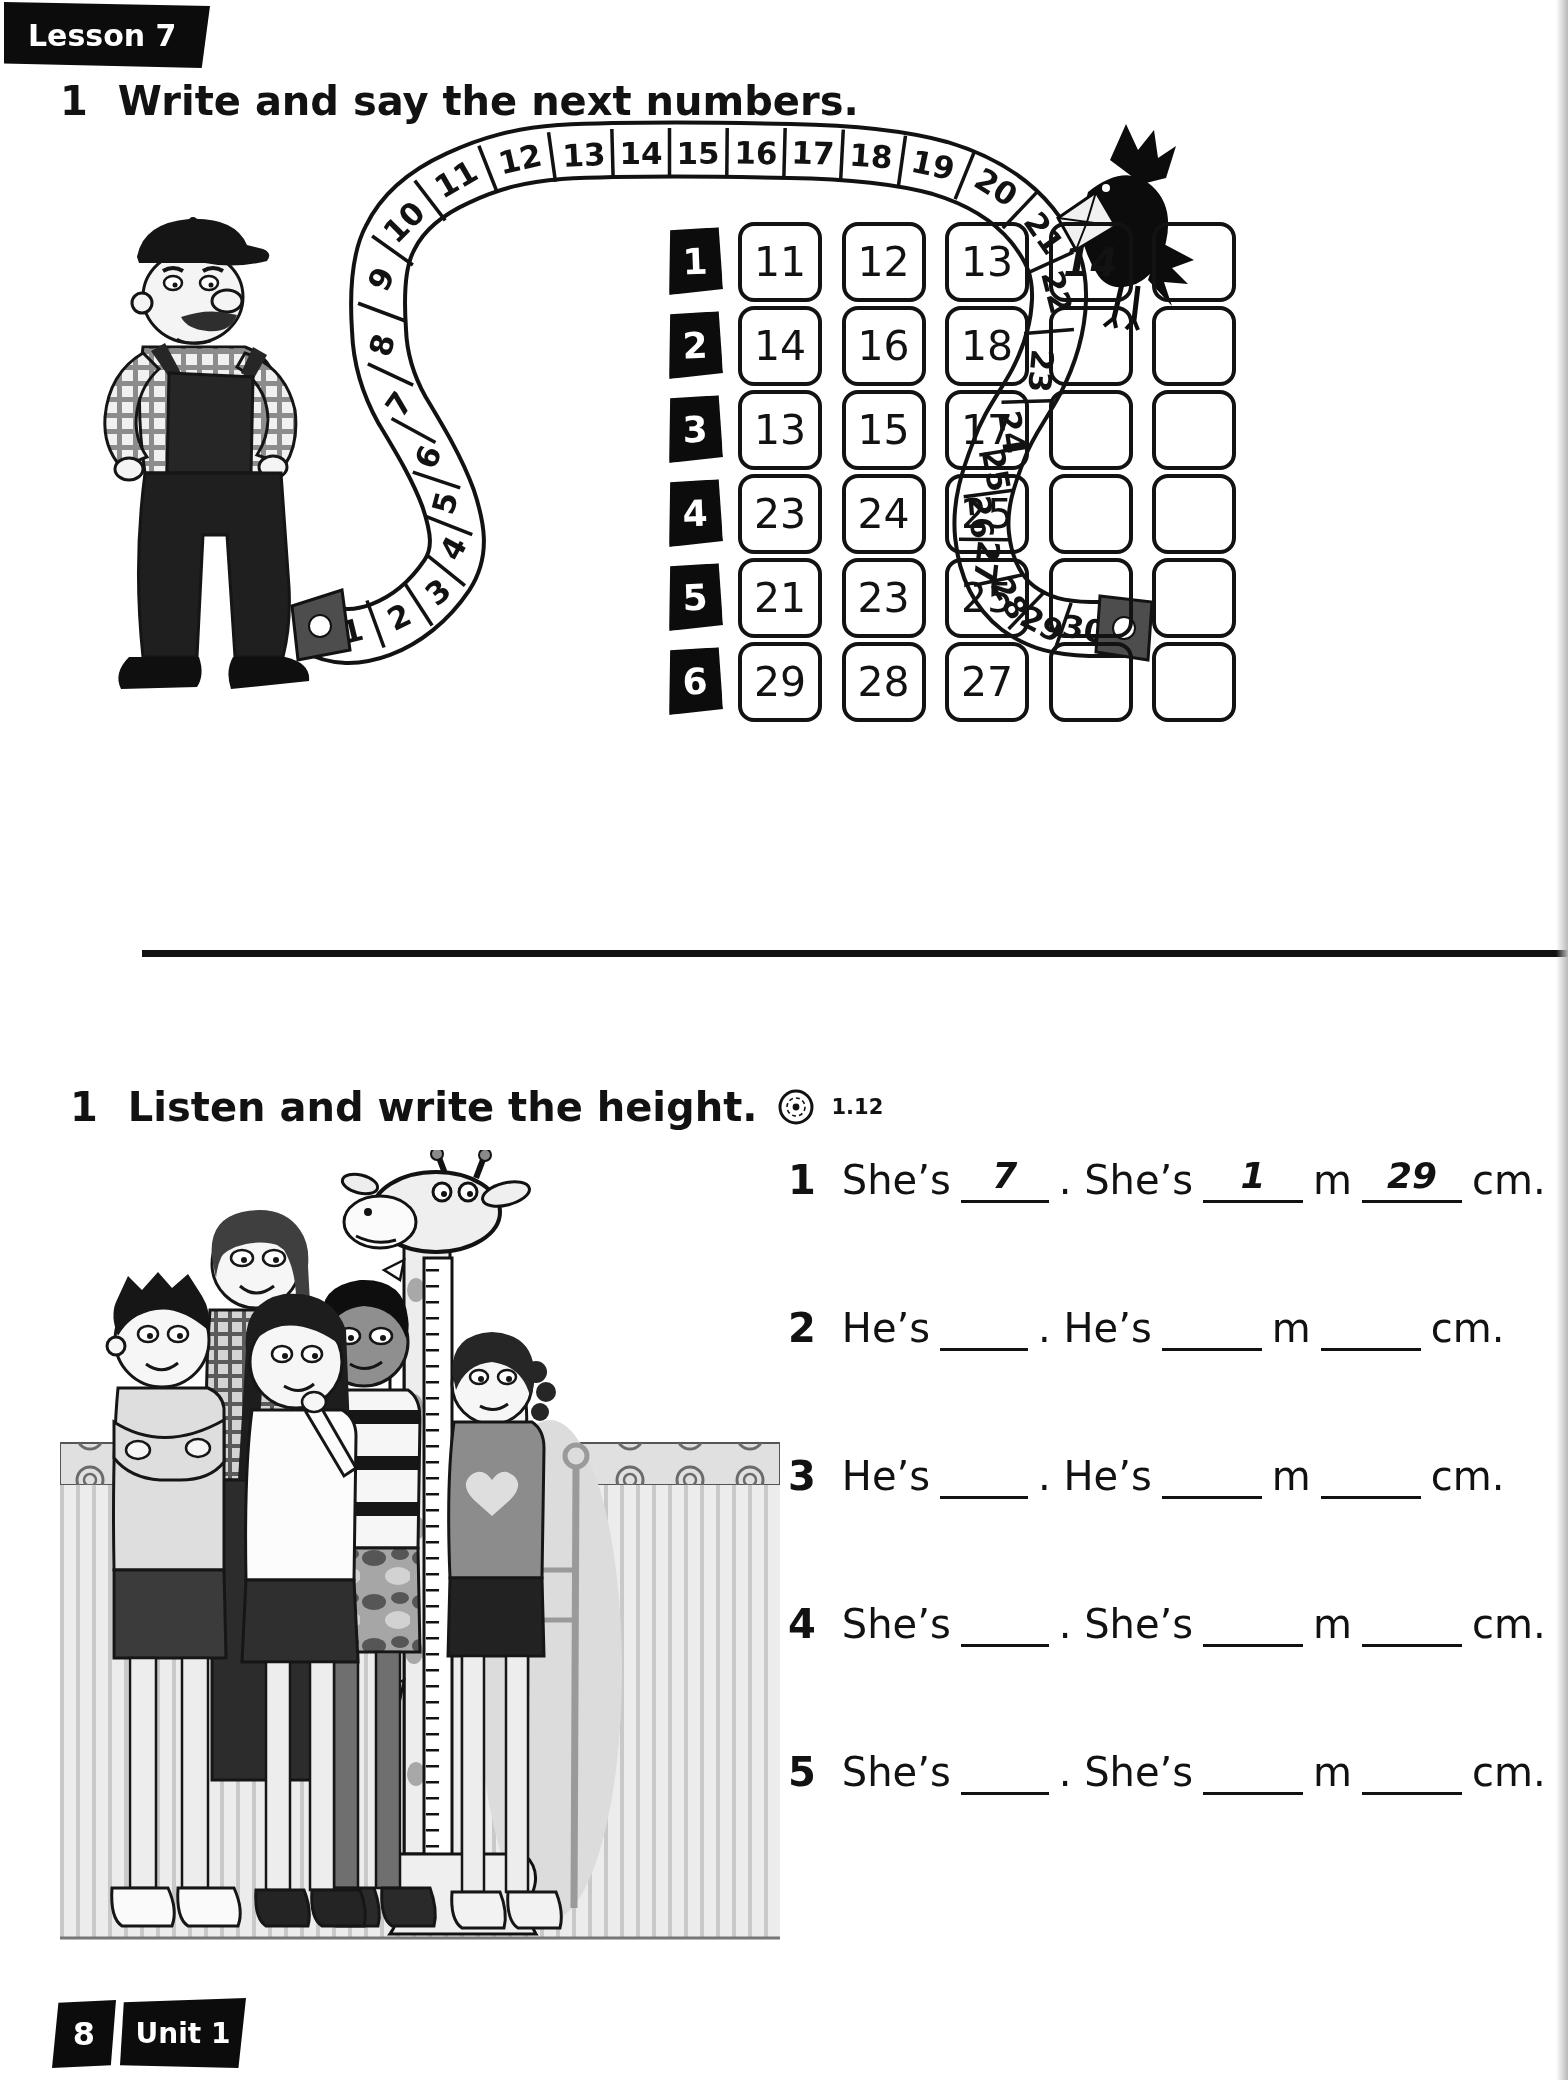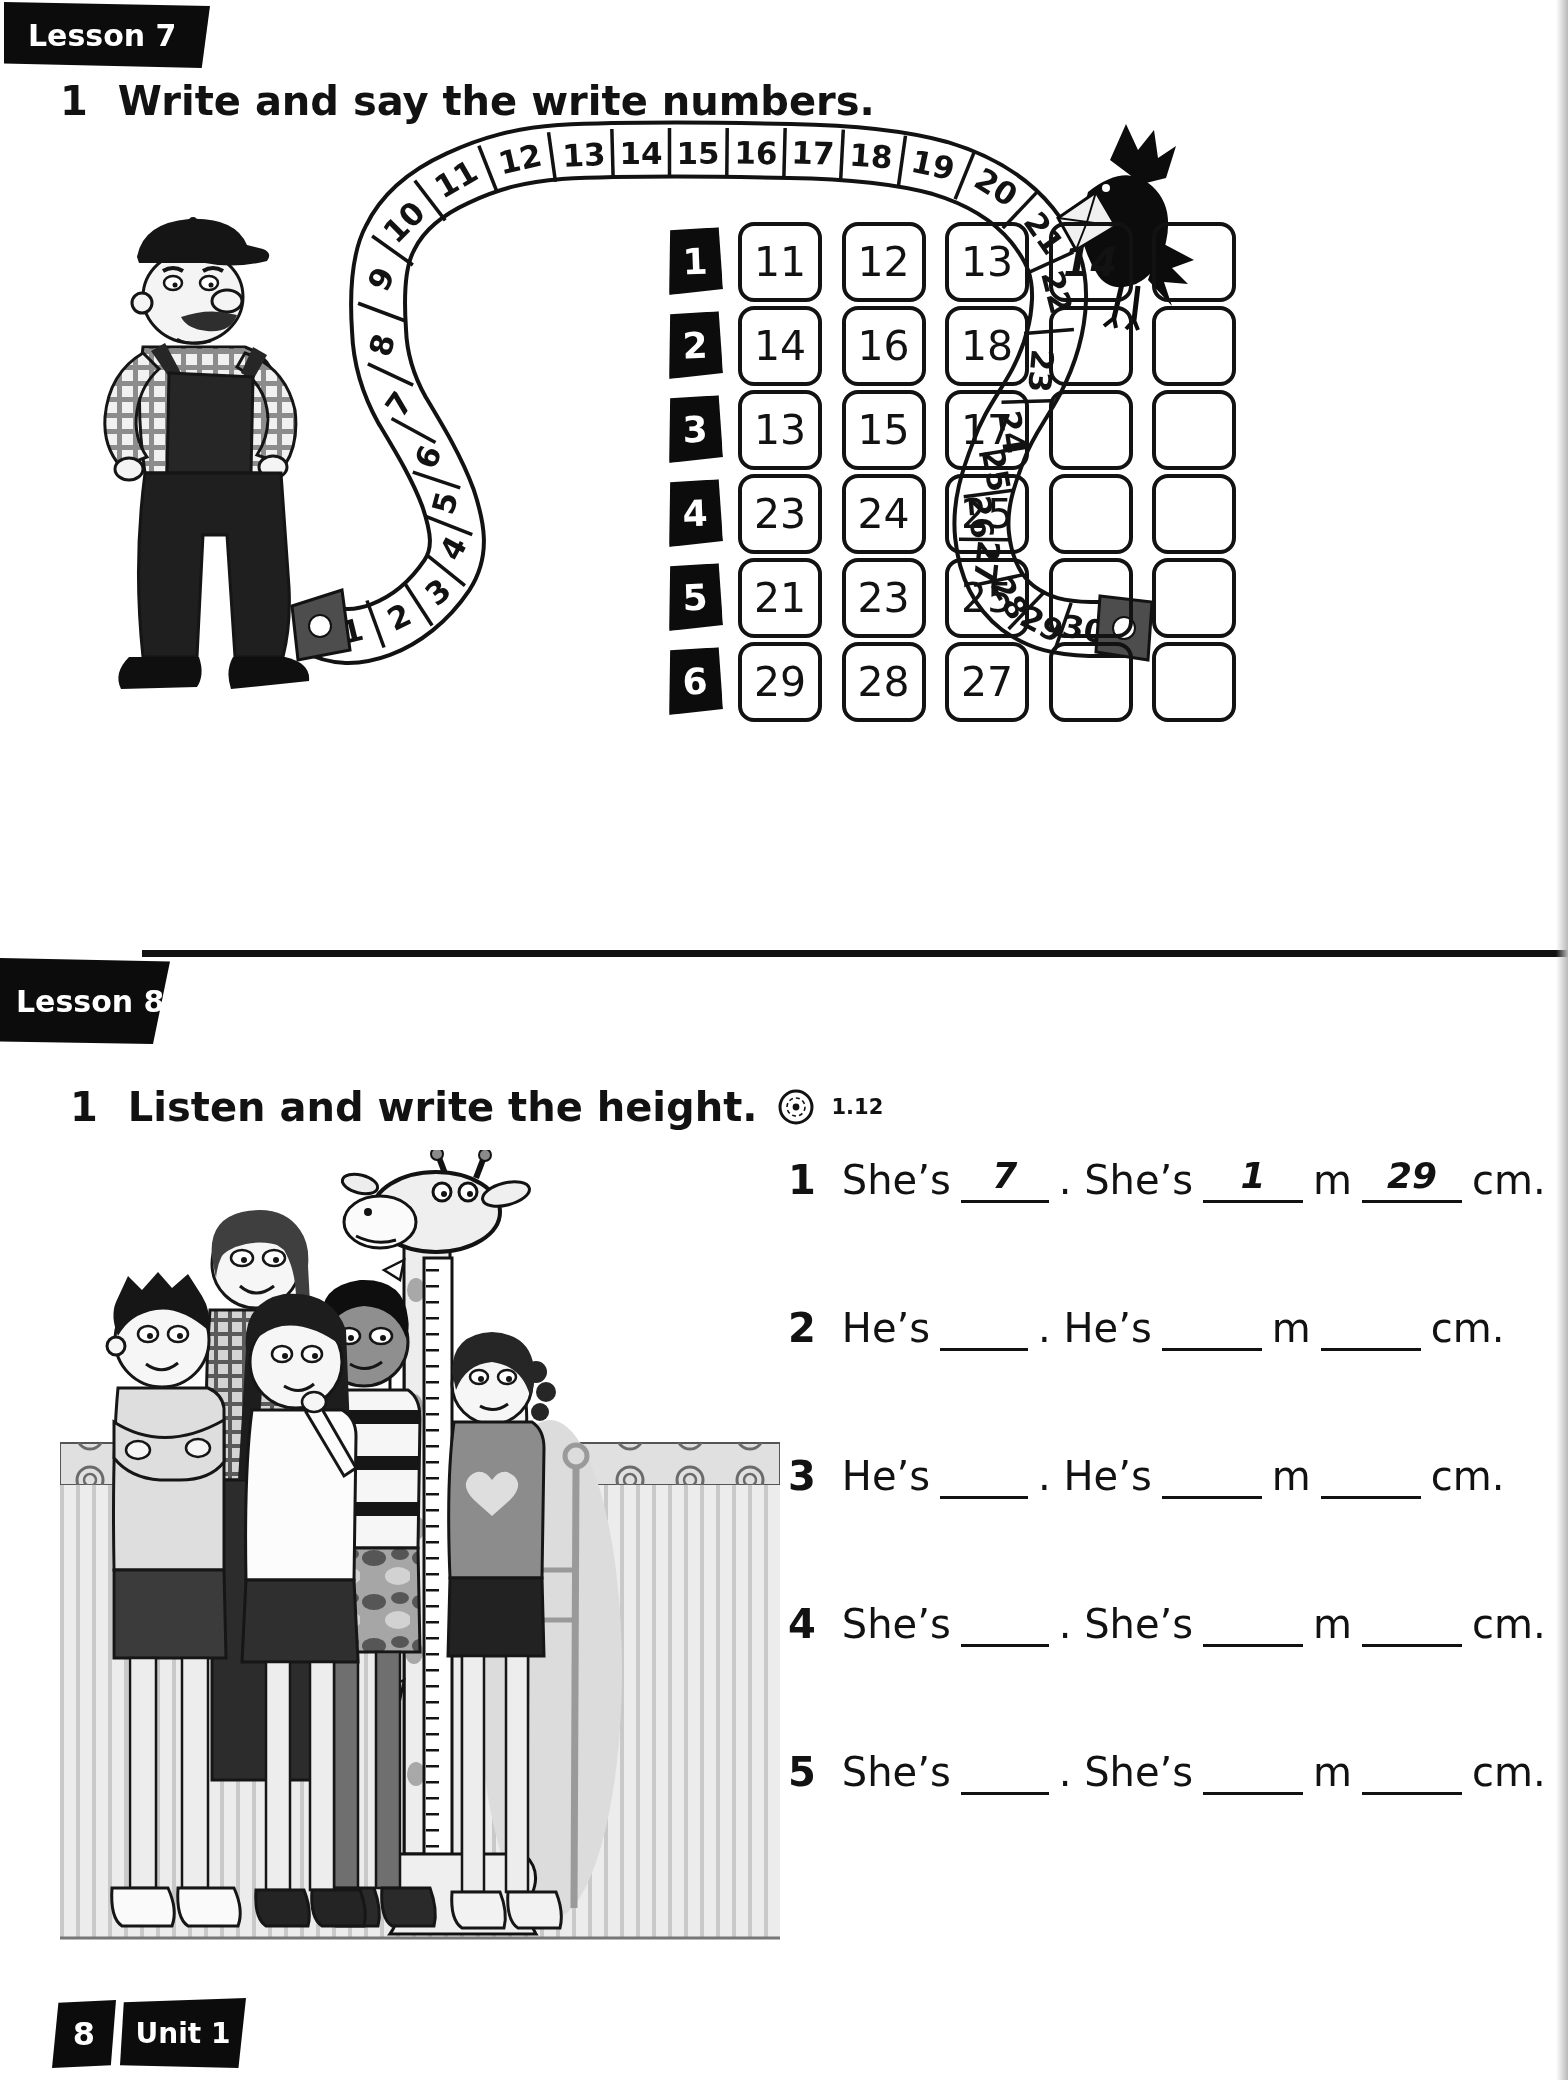--- a/index.html
+++ b/index.html
@@ -52,21 +52,21 @@
 </head>
 <body>
 
 <div class="page">
 
   <div class="blackbanner" id="l7-banner">
     <span>Lesson 7</span>
   </div>
   <div class="ex-head" id="l7-head">
     <span class="ex-num">1</span>
-    <span>Write and say the write numbers.</span>
+    <span>Write and say the next numbers.</span>
   </div>
 
   <svg class="abs" style="left:0;top:0" width="1568" height="780" viewBox="0 0 1568 780">
     <path d="M318 628 C350 648,410 630,447 575 C462 552,458 528,448 498 C437 468,420 440,402 410
          C388 385,380 360,379 330 C377 300,377 262,390 238 C402 213,425 193,458 178
          C490 163,520 155,560 152 C620 149,700 149,790 151 C850 152,900 157,940 168
          C980 180,1010 198,1032 225 C1052 250,1060 270,1059 300 C1058 330,1050 355,1036 382
          C1022 408,1008 424,999 450 C988 478,979 505,982 535 C985 565,995 590,1018 608
          C1040 624,1060 628,1090 629 L1128 629" fill="none" stroke="#121212" stroke-width="58"></path>
     <path d="M318 628 C350 648,410 630,447 575 C462 552,458 528,448 498 C437 468,420 440,402 410
@@ -223,23 +223,20 @@
       <div class="gbox" style="left: 1152px; top: 558px;"></div>
       <div class="gbadge" style="left: 668px; top: 648px;">6</div>
       <div class="gbox" style="left: 738px; top: 642px;">29</div>
       <div class="gbox" style="left: 841.5px; top: 642px;">28</div>
       <div class="gbox" style="left: 945px; top: 642px;">27</div>
       <div class="gbox" style="left: 1048.5px; top: 642px;"></div>
       <div class="gbox" style="left: 1152px; top: 642px;"></div>
     </div>
 
   <div id="divider"></div>
-  <div class="blackbanner" id="l8-banner">
-    <span>Lesson 8</span>
-  </div>
   <div class="ex-head" id="l8-head">
     <span class="ex-num">1</span>
     <span>Listen and write the height.</span>
     <svg id="cd" width="40" height="40" viewBox="0 0 40 40">
       <circle cx="20" cy="20" r="16" fill="#ffffff" stroke="#121212" stroke-width="3"></circle>
       <circle cx="20" cy="20" r="9" fill="none" stroke="#121212" stroke-width="1.6" stroke-dasharray="4 3"></circle>
       <circle cx="20" cy="20" r="3.4" fill="#121212"></circle>
     </svg>
     <span id="audio-track">1.12</span>
   </div>

